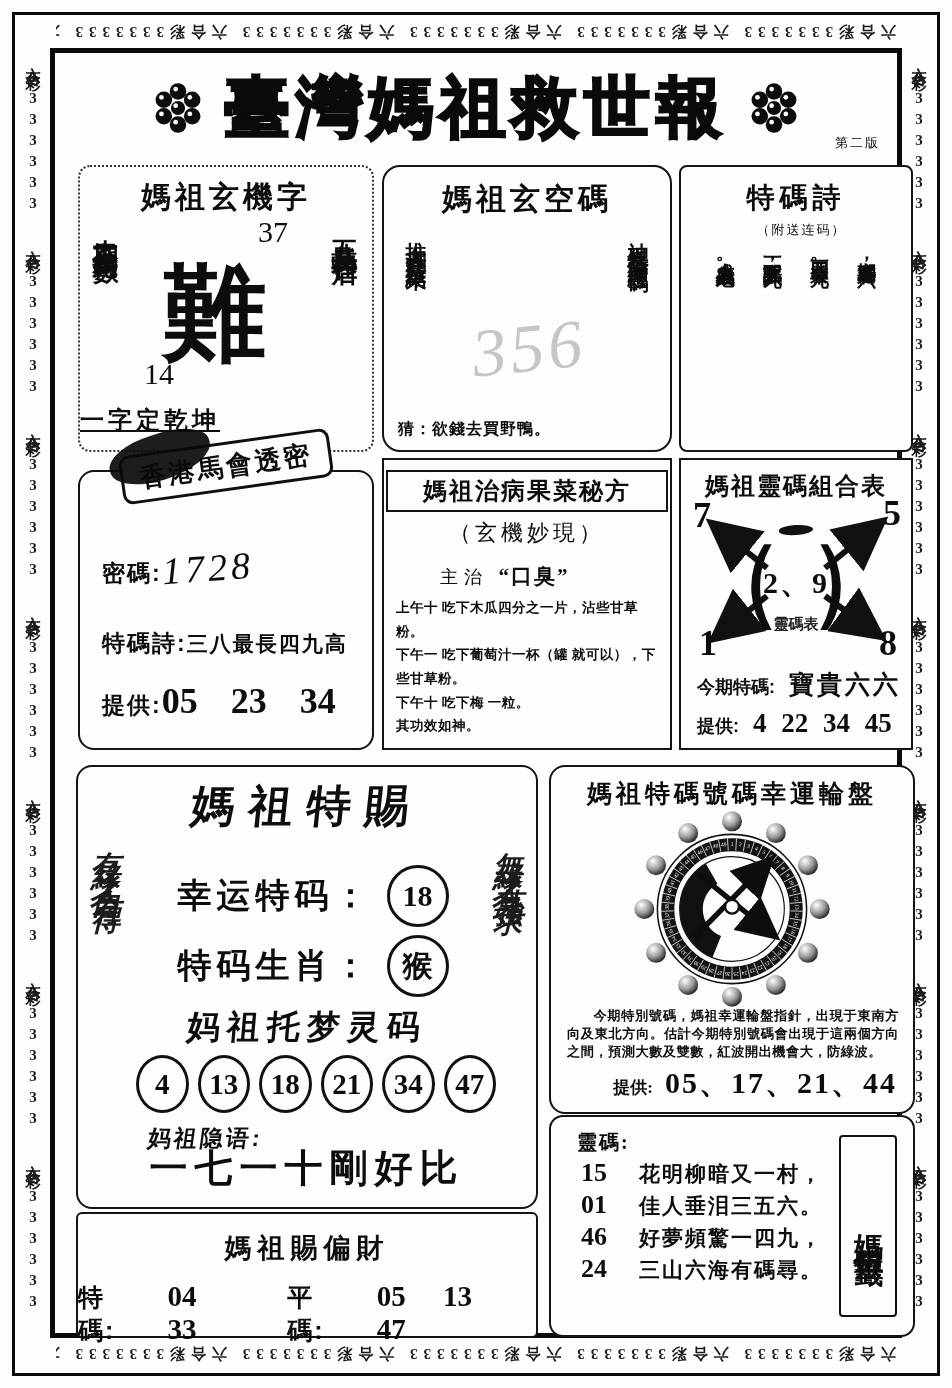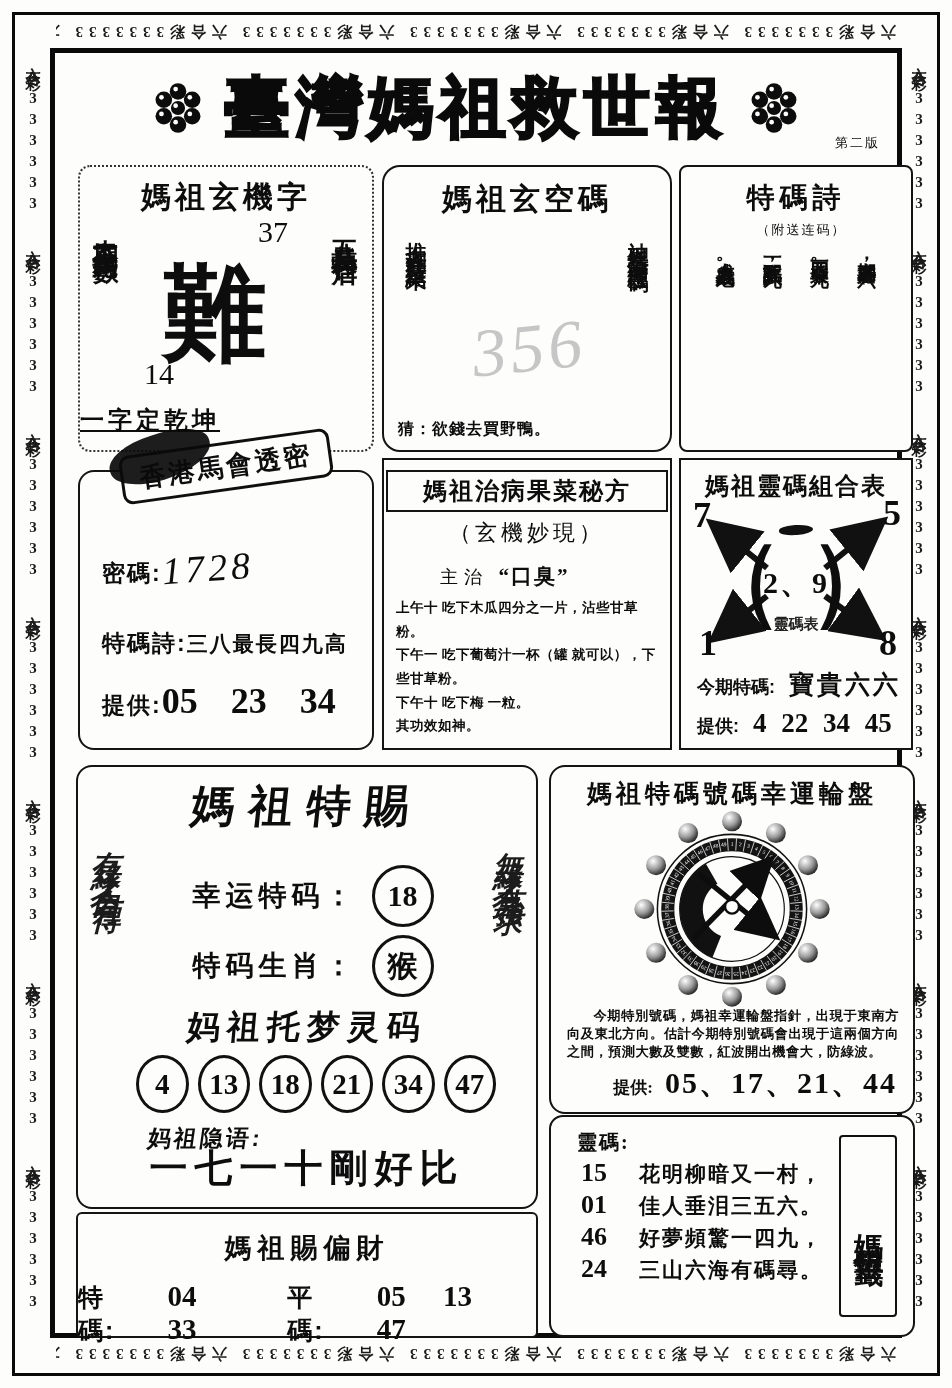--- a/index.html
+++ b/index.html
@@ -89,21 +89,21 @@
   .b6 .lab{font-size:18px;font-weight:800;}
   .b6 .v1{font-size:25px;font-weight:700;letter-spacing:3px;}
   .b6 .v2{font-size:27px;font-weight:700;word-spacing:8px;}
 
   
   .b7{left:62px;top:765px;width:458px;height:440px;border-radius:16px;}
   .b7 .btitle{margin-top:10px;font-size:44px;font-weight:900;letter-spacing:14px;transform:skewX(-6deg);}
   .b7 .lv,.b7 .rv{position:absolute;top:62px;font-size:29px;font-style:italic;font-weight:600;letter-spacing:9px;color:#1c1c1c;}
   .b7 .lv{left:8px;} .b7 .rv{right:8px;}
   .b7 .prow{position:absolute;left:70px;width:330px;display:flex;align-items:center;justify-content:center;gap:14px;}
-  .b7 .plab{font-size:28px;font-weight:800;letter-spacing:5px;}
+  .b7 .plab{font-size:34px;font-weight:800;letter-spacing:5px;}
   .circle{display:inline-flex;align-items:center;justify-content:center;border:3px solid #111;border-radius:50%;
           font-family:"Liberation Serif","DejaVu Serif",serif;font-weight:700;background:#fdfdfb;}
   .big-circle{width:56px;height:56px;font-size:30px;}
   .b7 .dtitle{position:absolute;left:0;right:0;top:238px;text-align:center;font-size:33px;font-weight:900;letter-spacing:7px;transform:skewX(-5deg);}
   .b7 .drow{position:absolute;left:58px;top:288px;width:360px;display:flex;gap:9px;justify-content:center;}
   .b7 .drow .circle{width:52px;height:52px;font-size:29px;}
   .b7 .hlab{position:absolute;left:70px;top:356px;font-size:23px;font-weight:900;letter-spacing:3px;transform:skewX(-8deg);}
   .b7 .hverse{position:absolute;left:0;right:0;top:376px;text-align:center;font-size:38px;font-weight:700;letter-spacing:7px;}
 
   

